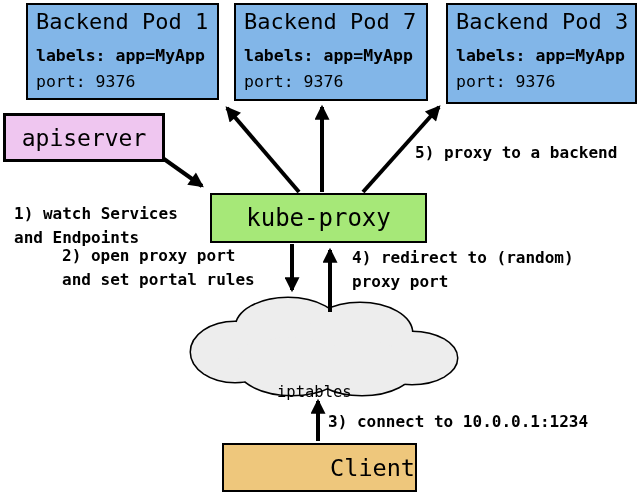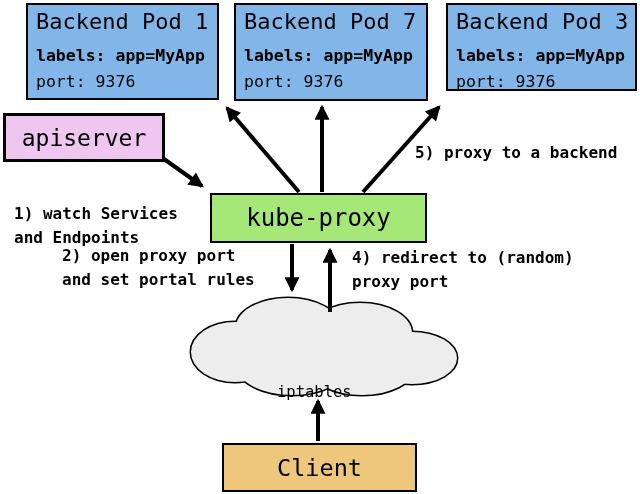--- a/index.html
+++ b/index.html
@@ -55,20 +55,21 @@
   }
   .kube-proxy{
     left:210px;top:193px;width:217px;height:50px;
     background:var(--kube-proxy-fill);
     font-size:24px;
   }
   .client{
     left:222px;top:443px;width:195px;height:49px;
     background:var(--client-fill);
     font-size:23.5px;
+    justify-content:flex-end;
   }
   .annotation{
     position:absolute;
     font-weight:bold;
     font-size:16px;
     line-height:24px;
     white-space:pre-line;
   }
   .step1{left:14px;top:174px;margin-top:28px;}
   .step2{left:62px;top:244px;}
@@ -128,21 +129,21 @@
     <div class="pod-line first">labels: app=MyApp</div>
     <div class="pod-line">port: 9376</div>
   </div>
 
   <div class="box pod" style="left:234px;top:3px;width:194px;height:98px;">
     <div class="pod-title">Backend Pod 7</div>
     <div class="pod-line first">labels: app=MyApp</div>
     <div class="pod-line">port: 9376</div>
   </div>
 
-  <div class="box pod" style="left:446px;top:3px;width:191px;height:88px;">
+  <div class="box pod" style="left:446px;top:3px;width:191px;height:101px;">
     <div class="pod-title">Backend Pod 3</div>
     <div class="pod-line first">labels: app=MyApp</div>
     <div class="pod-line">port: 9376</div>
   </div>
 
   <div class="box center-label kube-proxy">
     <span>kube-proxy</span>
   </div>
 
   <div class="box center-label apiserver">
@@ -152,17 +153,18 @@
   <div class="cloud-label">iptables</div>
 
   <div class="box center-label client">
     <span>Client</span>
   </div>
 
   <div class="annotation step1">1) watch Services
 and Endpoints</div>
   <div class="annotation step2">2) open proxy port
 and set portal rules</div>
+  <div class="annotation step3">3) connect to 10.0.0.1:1234</div>
   <div class="annotation step4">4) redirect to (random)
 proxy port</div>
   <div class="annotation step5">5) proxy to a backend</div>
 
 </div>
 
 </body></html>

